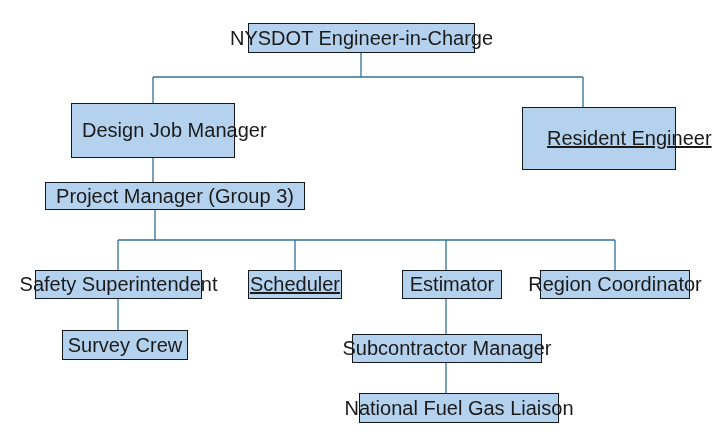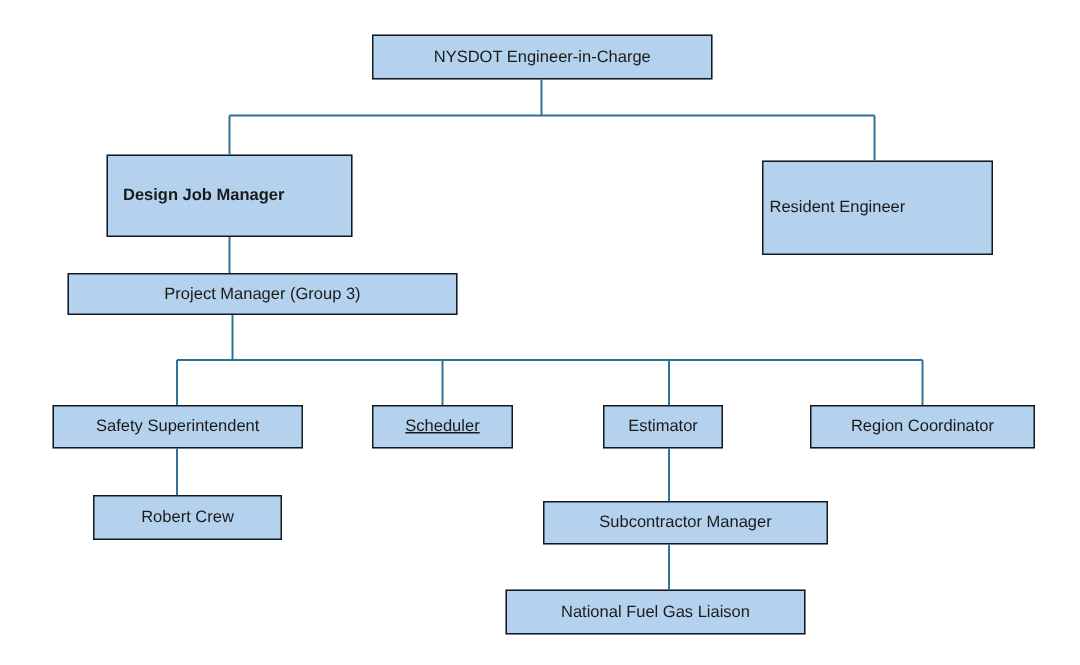--- a/index.html
+++ b/index.html
@@ -20,40 +20,40 @@
   #connectors{position:absolute;left:0;top:0;width:720px;height:443px;}
   .node{
     position:absolute;
     box-sizing:border-box;
     background:var(--box-fill);
     border:1.5px solid var(--box-border);
     display:flex;
     flex-direction:column;
     justify-content:center;
     align-items:center;
-    font-size:11px;
+    font-size:20px;
     line-height:19px;
     white-space:nowrap;
   }
   .node.align-left{align-items:flex-start;}
-  .node.gap-sm{gap:21px;font-weight:bold;}
+  .node.gap-sm{gap:21px;}
   .node.gap-lg{gap:14px;}
 
   
   .n-nysdot{left:248px;top:23px;width:227px;height:30px;}
   .n-design{left:71px;top:103px;width:164px;height:55px;padding-left:10px;}
-  .n-resident{left:508px;top:107px;width:154px;height:63px;padding-left:4px;}
+  .n-resident{left:522px;top:107px;width:154px;height:63px;padding-left:24px;text-decoration:underline;}
   .n-pm{left:45px;top:182px;width:260px;height:28px;}
   .n-field{left:35px;top:270px;width:167px;height:29px;}
   .n-sched{left:248px;top:270px;width:94px;height:29px;text-decoration:underline;}
-  .n-est{left:402px;top:270px;width:80px;height:29px;align-items:center;}
+  .n-est{left:402px;top:270px;width:100px;height:29px;align-items:center;}
   .n-safety{left:540px;top:270px;width:150px;height:29px;}
   .n-survey{left:62px;top:330px;width:126px;height:30px;}
-  .n-subc{left:352px;top:334px;width:190px;height:29px;margin-left:10px;}
-  .n-natfuel{left:337px;top:393px;width:200px;height:30px;}
+  .n-subc{left:352px;top:334px;width:190px;height:29px;}
+  .n-natfuel{left:359px;top:393px;width:200px;height:30px;}
 </style>
 </head>
 <body>
 
 <div id="canvas">
 
   <svg id="connectors" viewBox="0 0 720 443" xmlns="http://www.w3.org/2000/svg">
     <g style="stroke:var(--connector);stroke-width:1.3;fill:none">
 
       <line x1="361" y1="53" x2="361" y2="77"></line>
@@ -102,21 +102,21 @@
 
   <div class="node n-est">
     <span>Estimator</span>
   </div>
 
   <div class="node n-safety">
     <span>Region Coordinator</span>
   </div>
 
   <div class="node n-survey">
-    <span>Robert Crew</span>
+    <span>Survey Crew</span>
   </div>
 
   <div class="node n-subc">
     <span>Subcontractor Manager</span>
   </div>
 
   <div class="node n-natfuel">
     <span>National Fuel Gas Liaison</span>
   </div>
 

